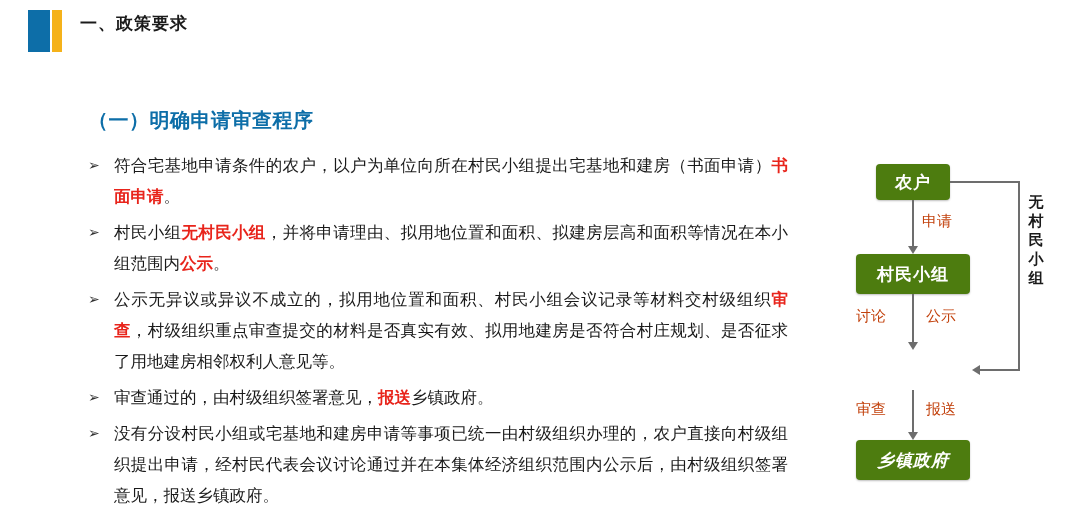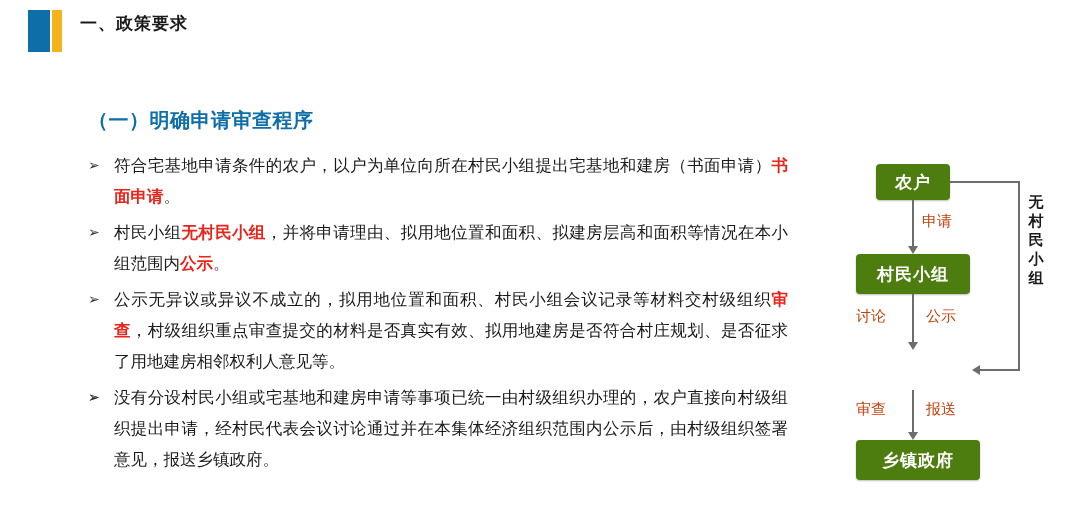--- a/index.html
+++ b/index.html
@@ -107,21 +107,21 @@
     border-radius: 4px;
     display: flex;
     align-items: center;
     justify-content: center;
     box-shadow: 0 1px 2px rgba(0,0,0,0.25);
     letter-spacing: 1px;
   }
   #node-nonghu   { left: 46px;  top: 14px;  width: 74px;  height: 36px; }
   #node-cunmin   { left: 26px;  top: 104px; width: 114px; height: 40px; }
   #node-cunji    { left: 26px;  top: 200px; width: 114px; height: 40px; }
-  #node-xiangzhen{ left: 26px;  top: 290px; width: 124px; height: 40px; }
+  #node-xiangzhen{ left: 26px;  top: 290px; width: 114px; height: 40px; font-style: italic; }
 
   .connector {
     position: absolute;
     background: #6d6d6d;
   }
   .v-line { width: 1.5px; }
   .arrow-down {
     position: absolute;
     width: 0; height: 0;
     border-left: 5px solid transparent;
@@ -174,20 +174,21 @@
       <span><span>村民小组</span><span class="hl-red">无村民小组</span><span>，并将申请理由、拟用地位置和面积、拟建房层高和面积等情况在本小组范围内</span><span class="hl-red">公示</span><span>。</span></span>
     </li>
 
     <li class="bullet-item">
       <span class="bullet-marker">➢</span>
       <span><span>公示无异议或异议不成立的，拟用地位置和面积、村民小组会议记录等材料交村级组织</span><span class="hl-red">审查</span><span>，村级组织重点审查提交的材料是否真实有效、拟用地建房是否符合村庄规划、是否征求了用地建房相邻权利人意见等。</span></span>
     </li>
 
     <li class="bullet-item">
       <span class="bullet-marker">➢</span>
+      <span><span>审查通过的，由村级组织签署意见，</span><span class="hl-red">报送</span><span>乡镇政府。</span></span>
     </li>
 
     <li class="bullet-item">
       <span class="bullet-marker">➢</span>
       <span>没有分设村民小组或宅基地和建房申请等事项已统一由村级组织办理的，农户直接向村级组织提出申请，经村民代表会议讨论通过并在本集体经济组织范围内公示后，由村级组织签署意见，报送乡镇政府。</span>
     </li>
 
   </ul>
 </div>
 

